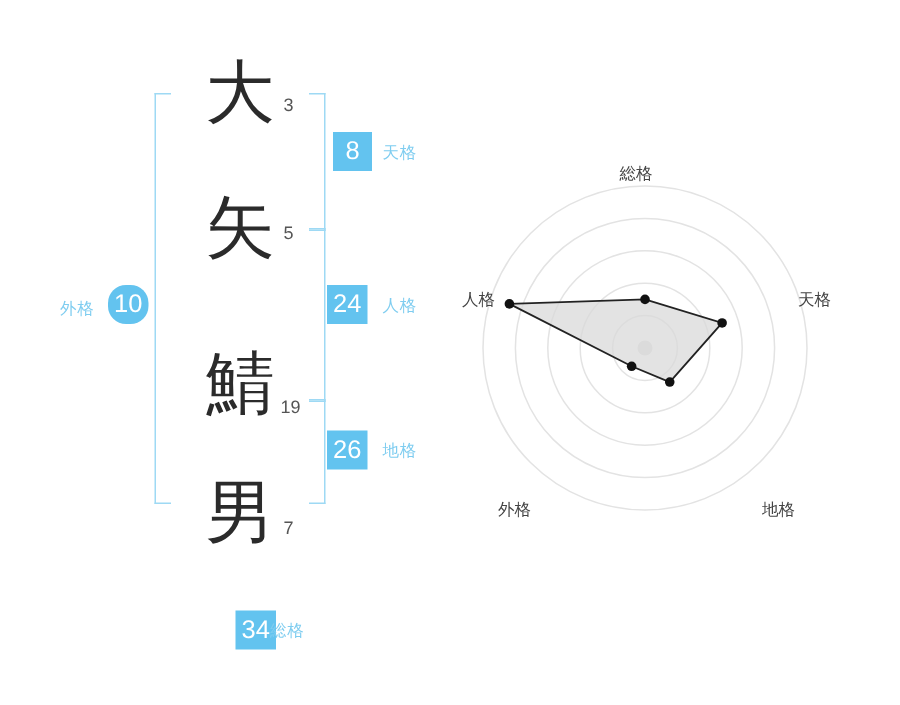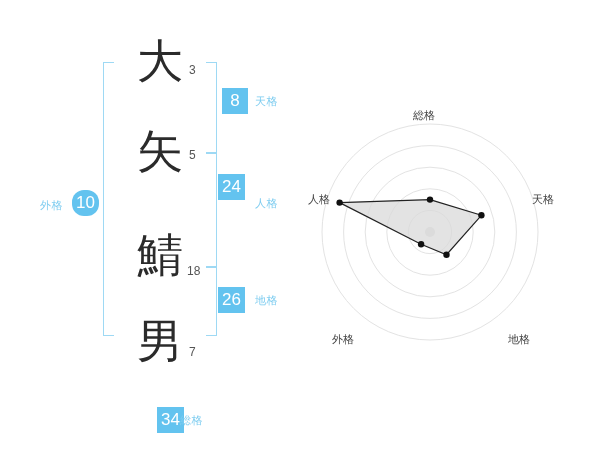--- a/index.html
+++ b/index.html
@@ -88,37 +88,37 @@
 
   <div>
 
     <div class="kanji" style="left:130px; top:38px;">大</div>
     <div class="stroke-num" style="left:189px; top:63px;">3</div>
 
     <div class="kanji" style="left:130px; top:128px;">矢</div>
     <div class="stroke-num" style="left:189px; top:148px;">5</div>
 
     <div class="kanji" style="left:130px; top:232px;">鯖</div>
-    <div class="stroke-num" style="left:187px; top:264px;">18</div>
+    <div class="stroke-num" style="left:187px; top:264px;">19</div>
 
     <div class="kanji" style="left:130px; top:318px;">男</div>
     <div class="stroke-num" style="left:189px; top:345px;">7</div>
 
     <div class="bracket br-left" style="left:103px; top:62px; width:10px; height:272px;"></div>
 
     <div class="bracket br-right" style="left:206px; top:62px; width:10px; height:90px;"></div>
 
     <div class="bracket br-right" style="left:206px; top:152px; width:10px; height:114px;"></div>
 
     <div class="bracket br-right" style="left:206px; top:266px; width:10px; height:68px;"></div>
 
     <div class="badge" style="left:222px; top:88px;">8</div>
     <div class="badge-label" style="left:255px; top:94px;">天格</div>
 
-    <div class="badge" style="left:218px; top:174px;">24</div>
+    <div class="badge" style="left:218px; top:190px;">24</div>
     <div class="badge-label" style="left:255px; top:196px;">人格</div>
 
     <div class="badge" style="left:218px; top:287px;text-align:right;">26</div>
     <div class="badge-label" style="left:255px; top:293px;">地格</div>
 
     <div class="badge-label" style="left:40px; top:198px;">外格</div>
     <div class="badge" style="left:72px; top:190px;border-radius:12px;">10</div>
 
     <div class="badge" style="left:157px; top:407px;">34</div>
     <div class="badge-label" style="left:180px; top:413px;">総格</div>

